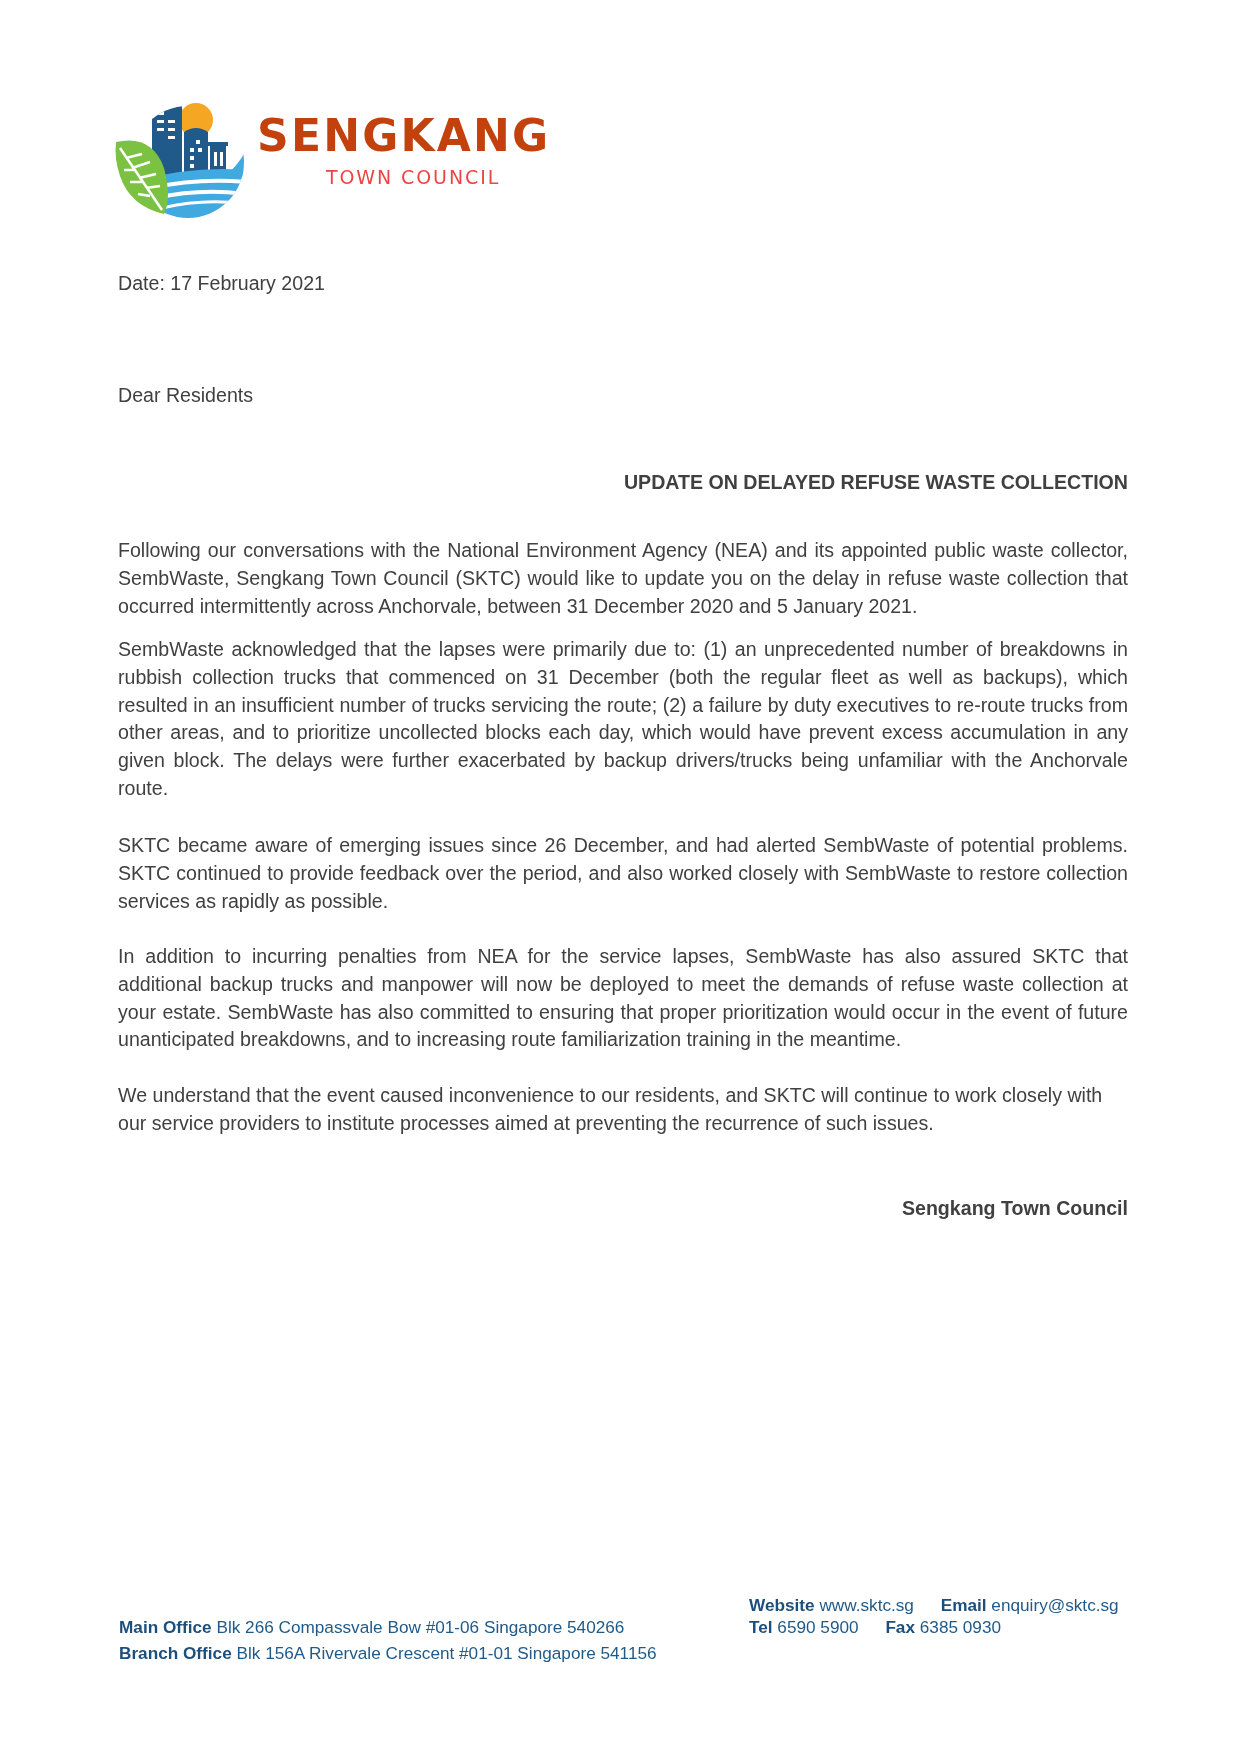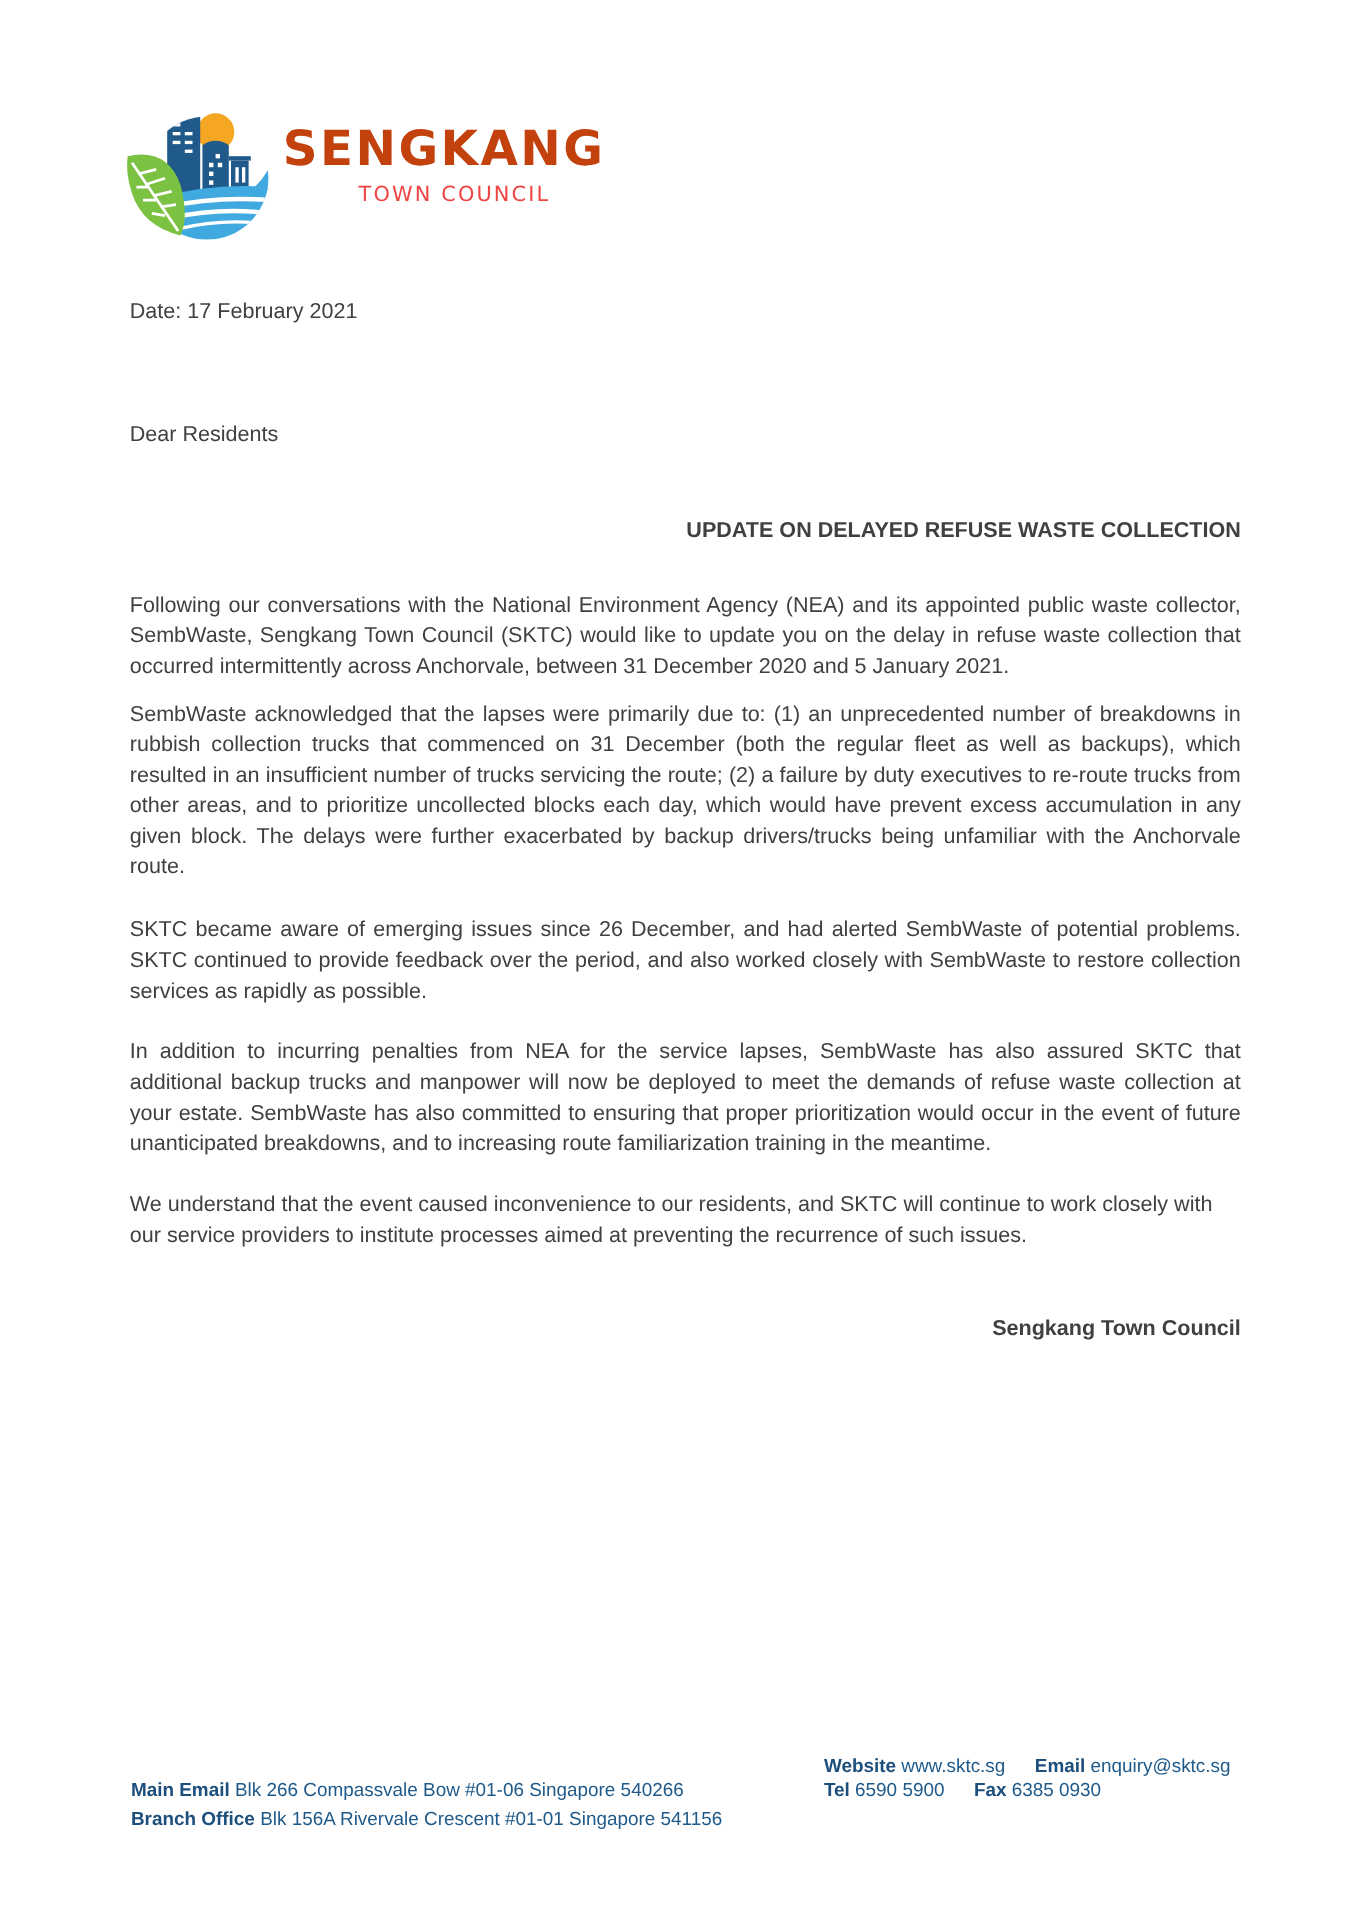--- a/index.html
+++ b/index.html
@@ -76,21 +76,21 @@
 
 <div class="txt just" style="top:524px;margin-top:13px;">Following our conversations with the National Environment Agency (NEA) and its appointed public waste collector, SembWaste, Sengkang Town Council (SKTC) would like to update you on the delay in refuse waste collection that occurred intermittently across Anchorvale, between 31 December 2020 and 5 January 2021.</div>
 <div class="txt just" style="top:636px;">SembWaste acknowledged that the lapses were primarily due to: (1) an unprecedented number of breakdowns in rubbish collection trucks that commenced on 31 December (both the regular fleet as well as backups), which resulted in an insufficient number of trucks servicing the route; (2) a failure by duty executives to re-route trucks from other areas, and to prioritize uncollected blocks each day, which would have prevent excess accumulation in any given block. The delays were further exacerbated by backup drivers/trucks being unfamiliar with the Anchorvale route.</div>
 <div class="txt just" style="top:832px;">SKTC became aware of emerging issues since 26 December, and had alerted SembWaste of potential problems. SKTC continued to provide feedback over the period, and also worked closely with SembWaste to restore collection services as rapidly as possible.</div>
 <div class="txt just" style="top:943px;">In addition to incurring penalties from NEA for the service lapses, SembWaste has also assured SKTC that additional backup trucks and manpower will now be deployed to meet the demands of refuse waste collection at your estate. SembWaste has also committed to ensuring that proper prioritization would occur in the event of future unanticipated breakdowns, and to increasing route familiarization training in the meantime.</div>
 <div class="txt" style="top:1082px;">We understand that the event caused inconvenience to our residents, and SKTC will continue to work closely with our service providers to institute processes aimed at preventing the recurrence of such issues.</div>
 
 <div class="txt bold" style="top:1195px;">Sengkang Town Council</div>
 
 <div class="footer-row" style="left:119px; top:1616px;">
-  <b>Main Email</b>
+  <b>Main Office</b>
   <span>Blk 266 Compassvale Bow #01-06 Singapore 540266</span>
 </div>
 <div class="footer-row" style="left:119px; top:1642px;">
   <b>Branch Office</b>
   <span>Blk 156A Rivervale Crescent #01-01 Singapore 541156</span>
 </div>
 <div class="footer-row" style="left:749px; top:1616px;">
   <b>Tel</b>
   <span>6590 5900</span><span class="gap"></span>
   <b>Fax</b>

